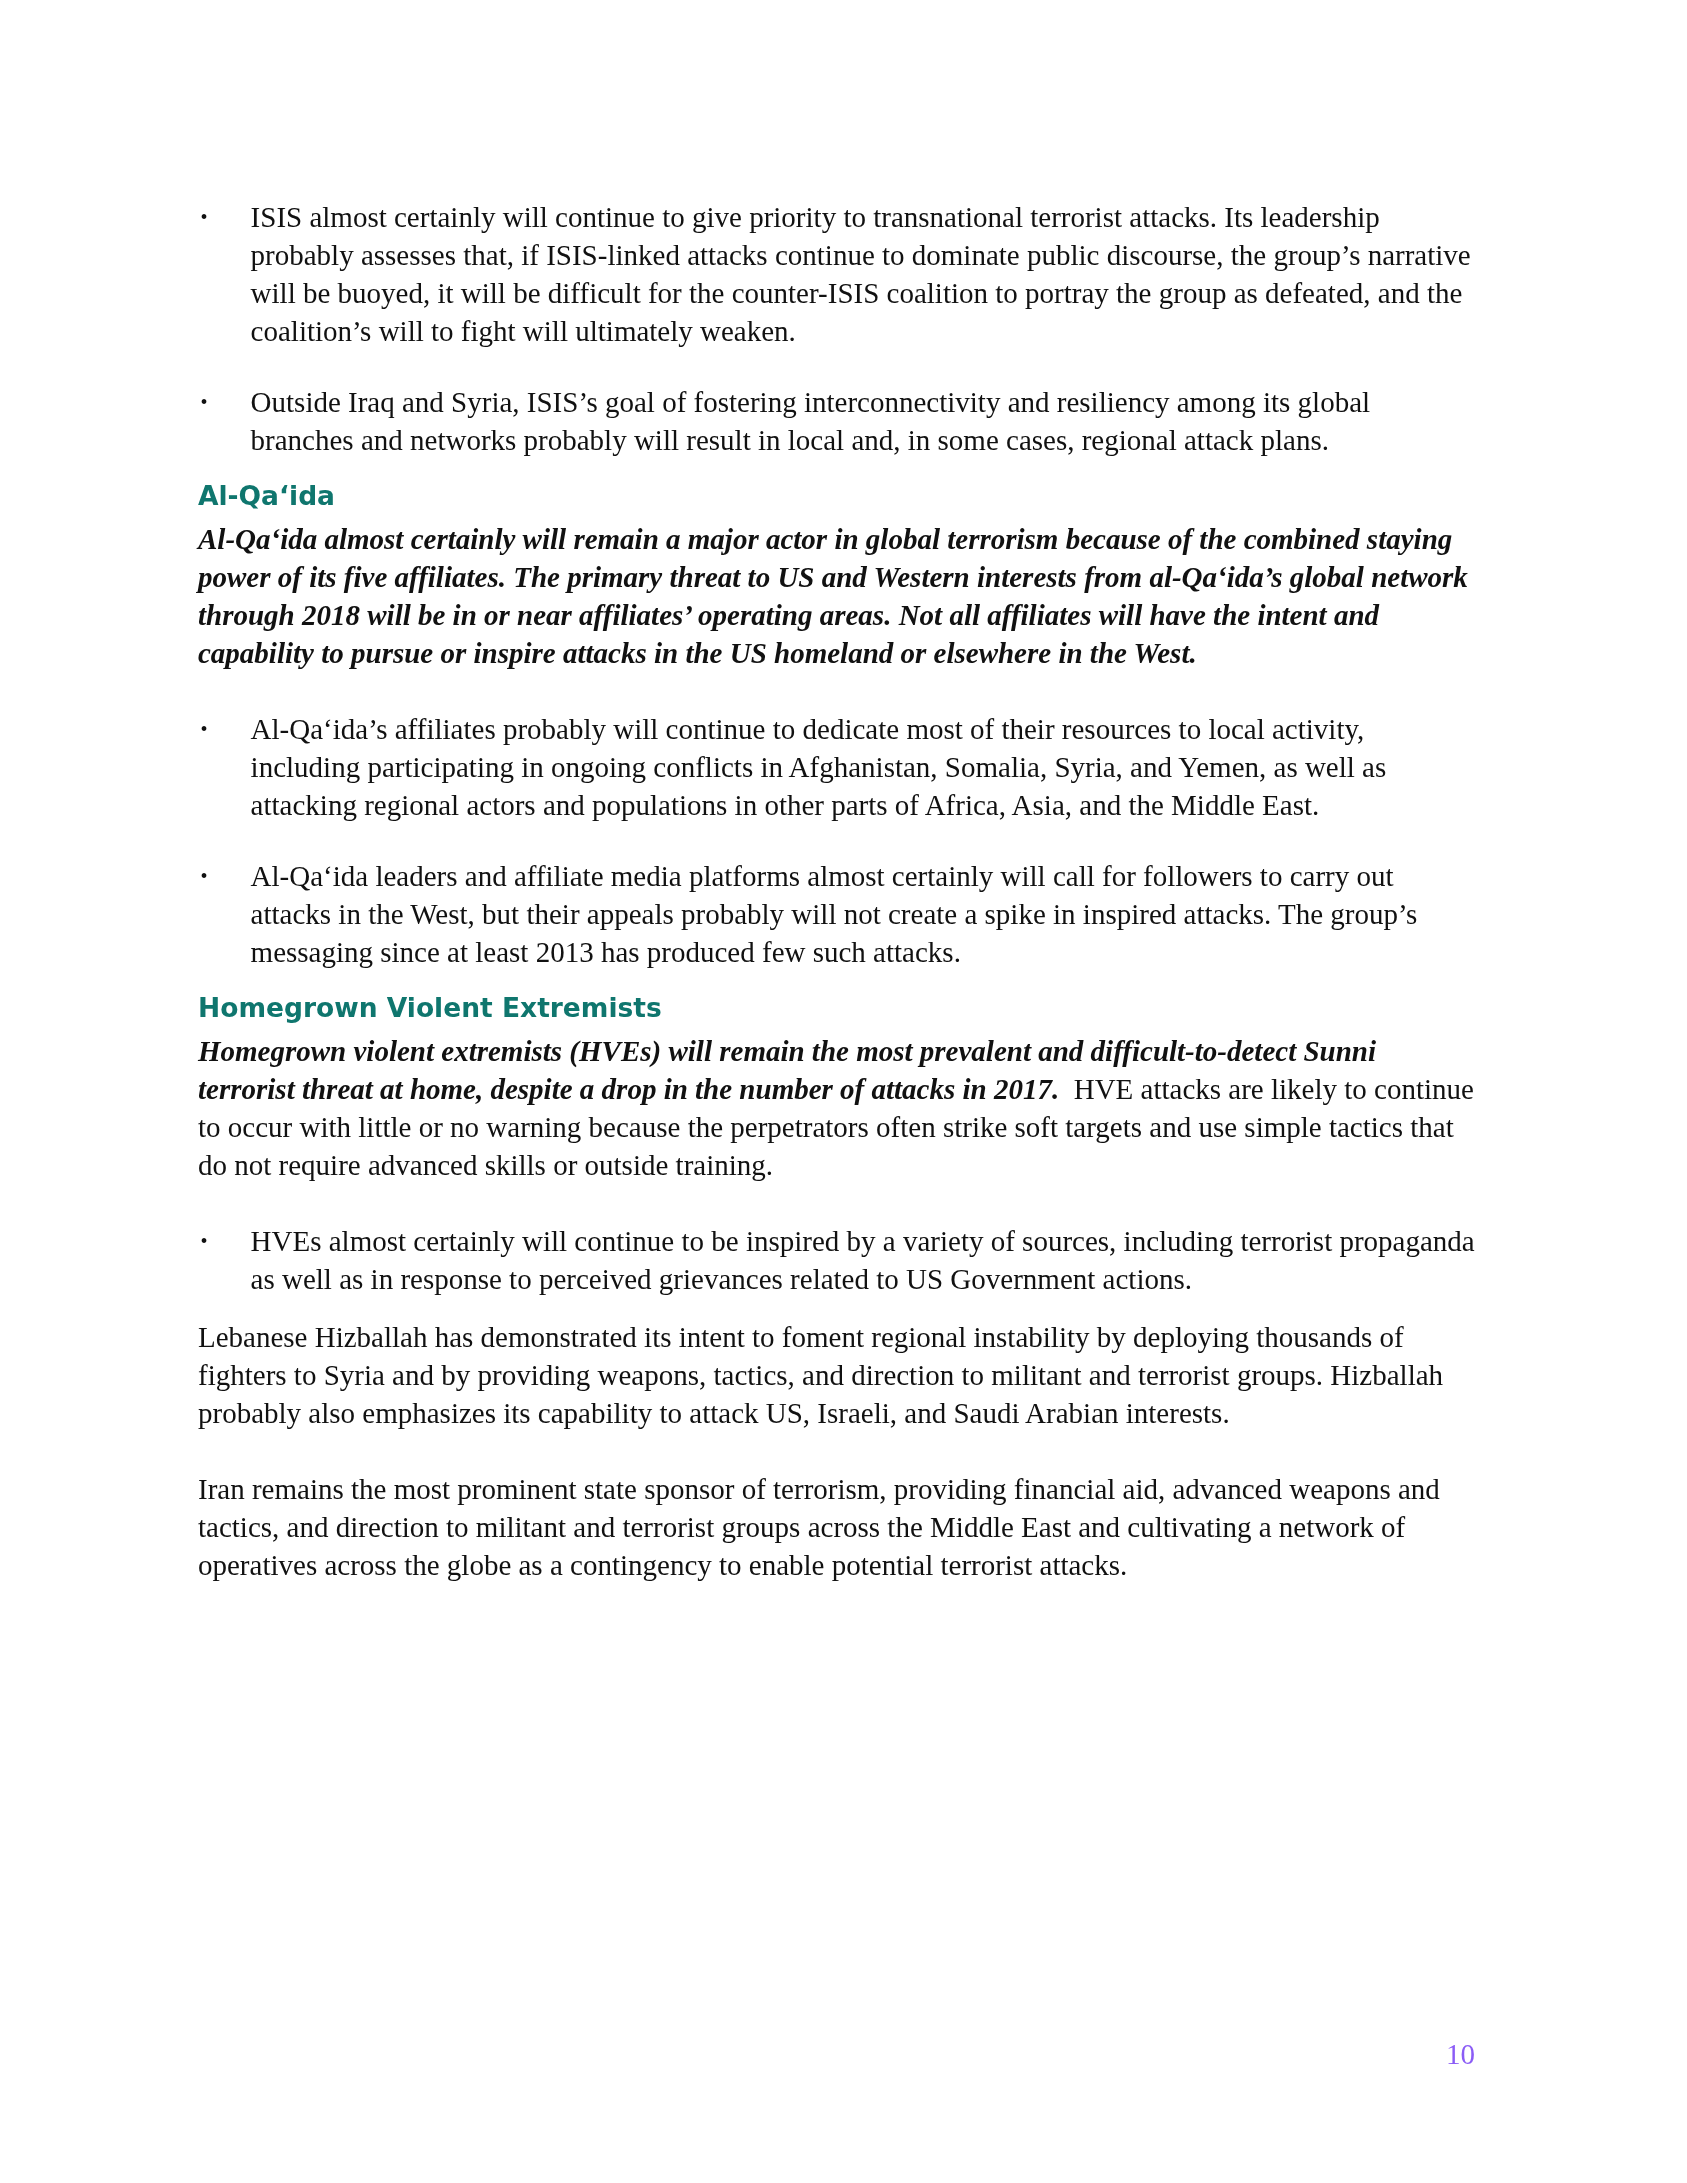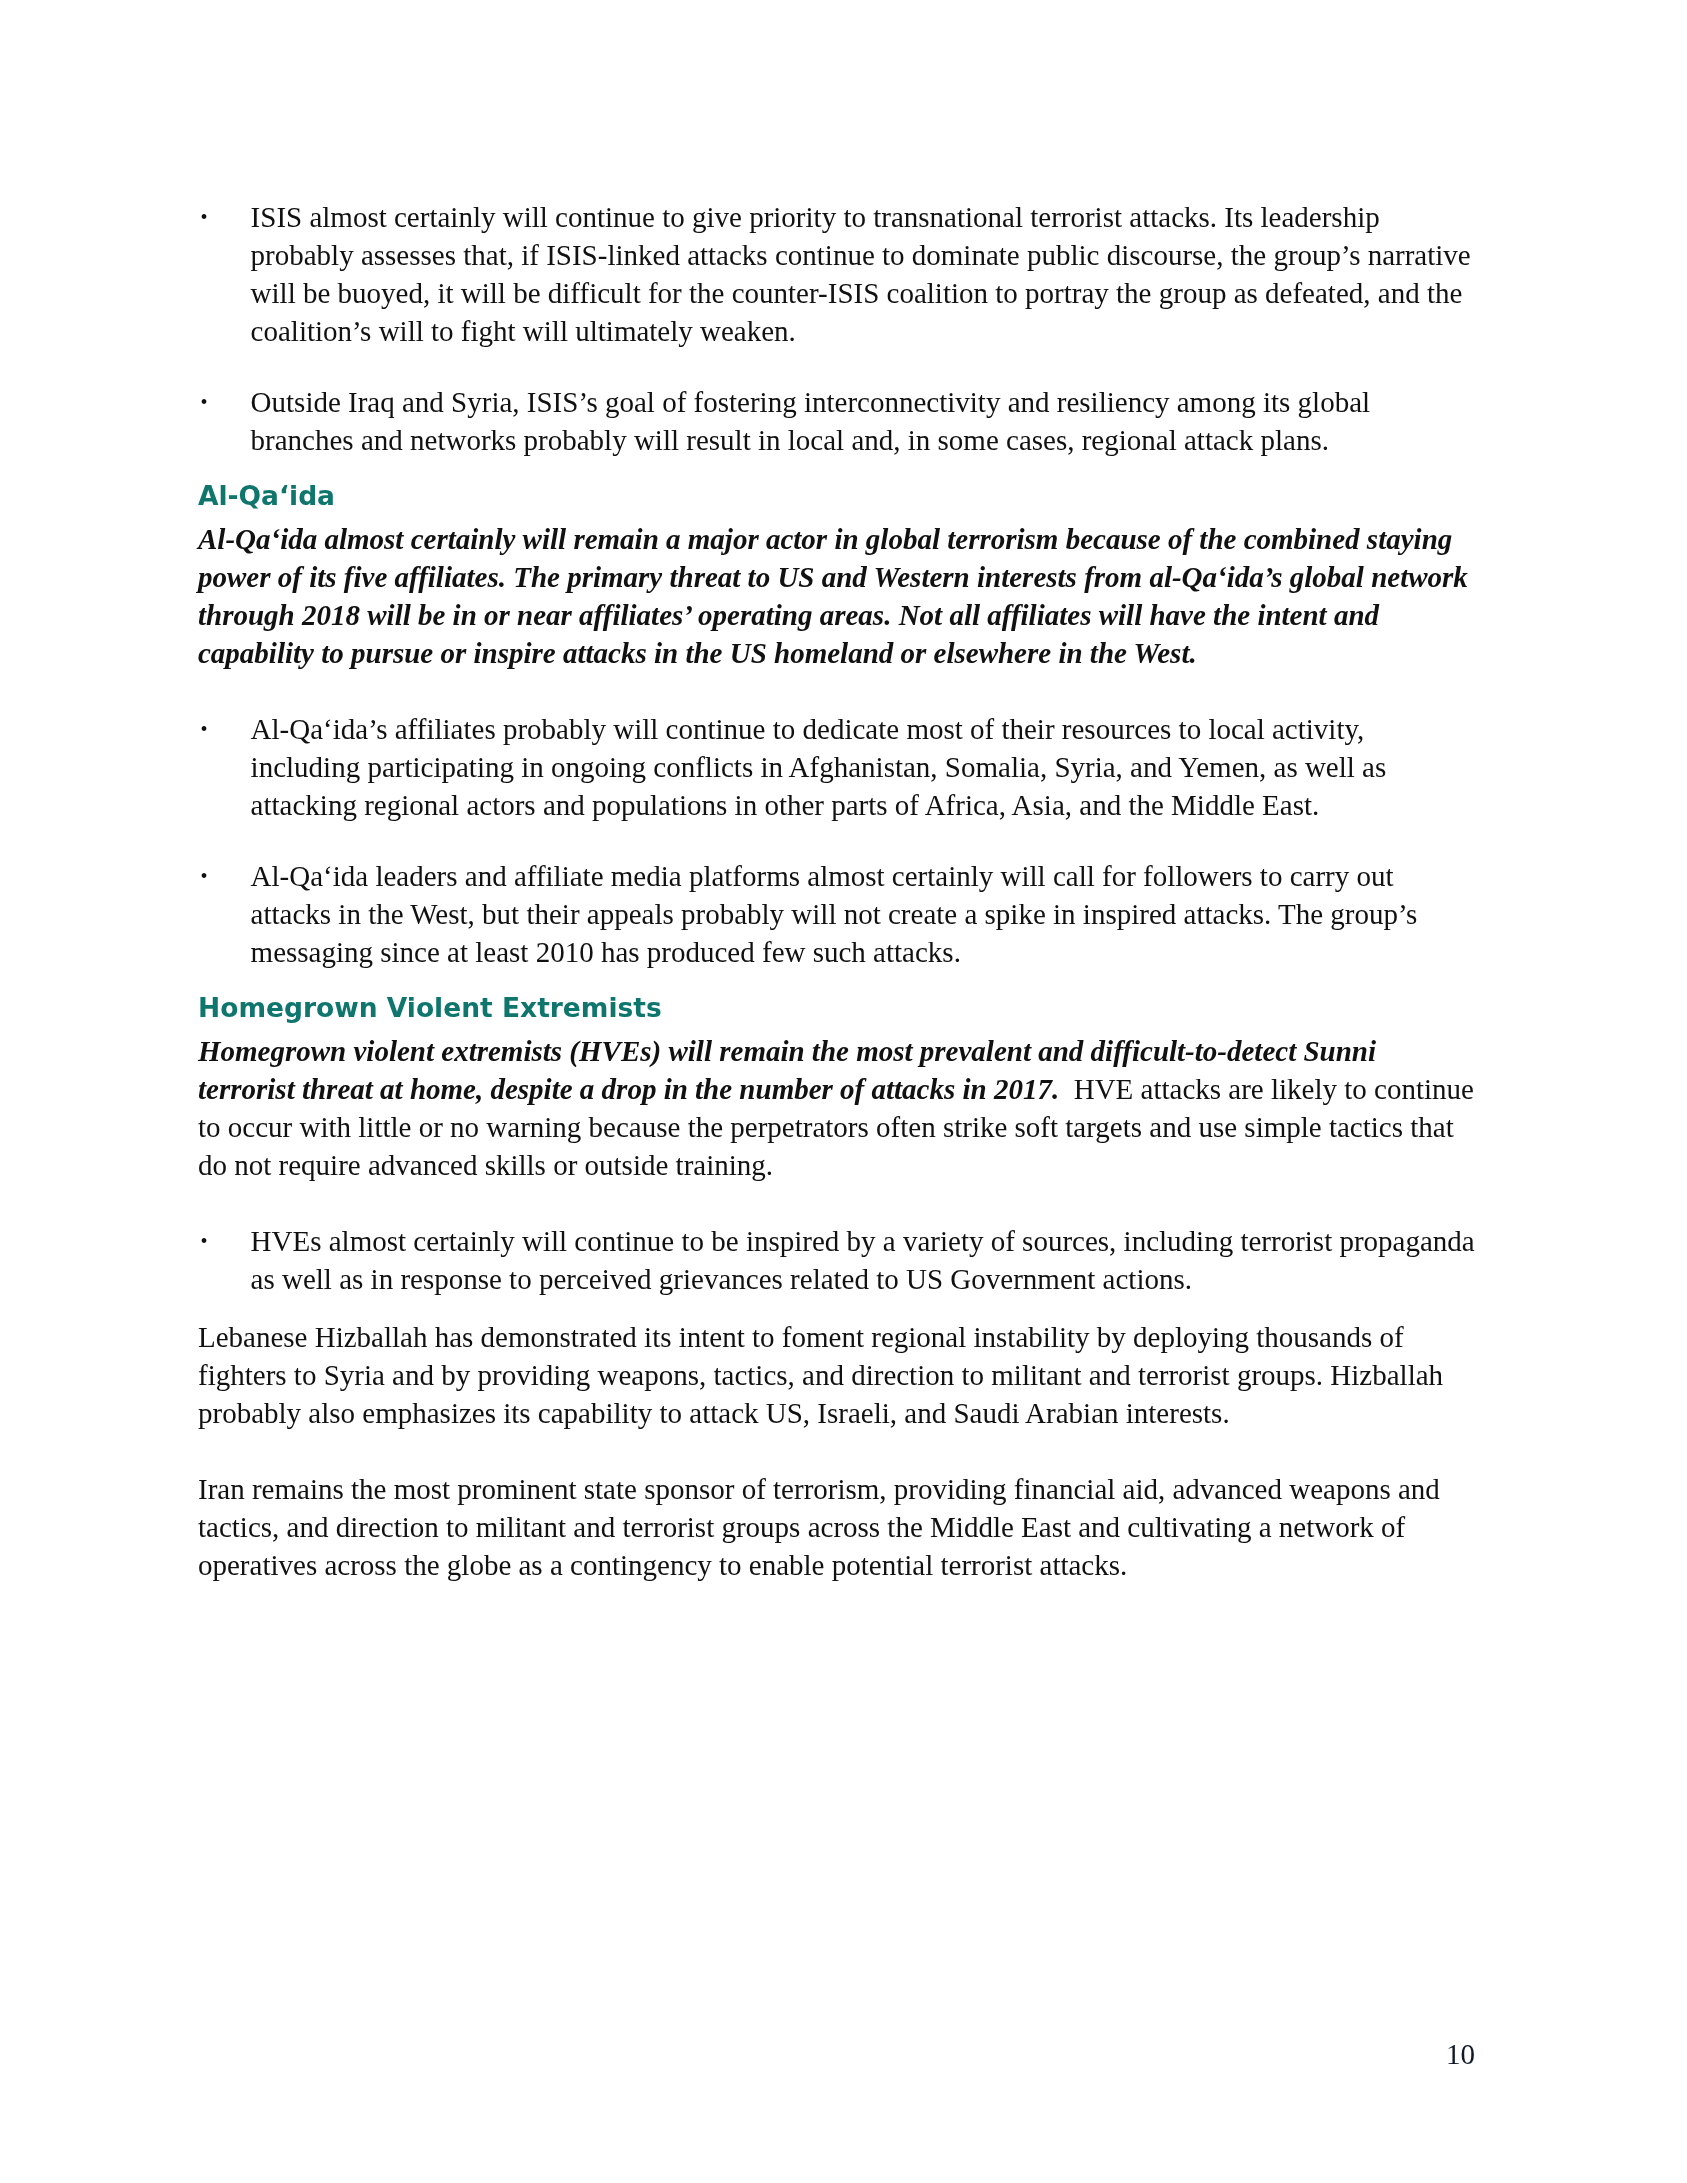--- a/index.html
+++ b/index.html
@@ -13,21 +13,21 @@
   .bullet .dot { width: 50px; flex: none; font-size: 20px; line-height: 38px; padding-left: 2.6px; }
   .bullet .txt { flex: 1; }
   h2 {
     font-family: "DejaVu Sans", "Liberation Sans", sans-serif; font-weight: bold;
     color: #0f766e; font-size: 26.5px; line-height: 33px; margin: 0 0 8px 0;
   }
   p { margin: 0 0 38px 0; }
   .lead { font-weight: bold; font-style: italic; }
   .pagenum {
     position: absolute; right: 212px; top: 2038px;
-    font-family: "Liberation Serif", serif; font-size: 29px; color: #0f172a;
+    font-family: "Liberation Serif", serif; font-size: 29px; color: #8b5cf6;
   }
 </style>
 </head>
 <body>
 
 <div class="page">
   <div class="bullet">
     <span class="dot">•</span>
     <span class="txt">ISIS almost certainly will continue to give priority to transnational terrorist attacks.  Its leadership probably assesses that, if ISIS-linked attacks continue to dominate public discourse, the group’s narrative will be buoyed, it will be difficult for the counter-ISIS coalition to portray the group as defeated, and the coalition’s will to fight will ultimately weaken.</span>
   </div>
@@ -37,21 +37,21 @@
   </div>
 
   <h2>Al-Qa‘ida</h2>
   <p class="lead">Al-Qa‘ida almost certainly will remain a major actor in global terrorism because of the combined staying power of its five affiliates.  The primary threat to US and Western interests from al-Qa‘ida’s global network through 2018 will be in or near affiliates’ operating areas.  Not all affiliates will have the intent and capability to pursue or inspire attacks in the US homeland or elsewhere in the West.</p>
   <div class="bullet">
     <span class="dot">•</span>
     <span class="txt">Al-Qa‘ida’s affiliates probably will continue to dedicate most of their resources to local activity, including participating in ongoing conflicts in Afghanistan, Somalia, Syria, and Yemen, as well as attacking regional actors and populations in other parts of Africa, Asia, and the Middle East.</span>
   </div>
   <div class="bullet" style="margin-bottom:20px">
     <span class="dot">•</span>
-    <span class="txt">Al-Qa‘ida leaders and affiliate media platforms almost certainly will call for followers to carry out attacks in the West, but their appeals probably will not create a spike in inspired attacks.  The group’s messaging since at least 2010 has produced few such attacks.</span>
+    <span class="txt">Al-Qa‘ida leaders and affiliate media platforms almost certainly will call for followers to carry out attacks in the West, but their appeals probably will not create a spike in inspired attacks.  The group’s messaging since at least 2013 has produced few such attacks.</span>
   </div>
 
   <h2>Homegrown Violent Extremists</h2>
   <p><span class="lead">Homegrown violent extremists (HVEs) will remain the most prevalent and difficult-to-detect Sunni terrorist threat at home, despite a drop in the number of attacks in 2017.</span><span style="white-space:pre-wrap">  HVE attacks are likely to continue to occur with little or no warning because the perpetrators often strike soft targets and use simple tactics that do not require advanced skills or outside training.</span></p>
   <div class="bullet" style="margin-bottom:20px">
     <span class="dot">•</span>
     <span class="txt">HVEs almost certainly will continue to be inspired by a variety of sources, including terrorist propaganda as well as in response to perceived grievances related to US Government actions.</span>
   </div>
 
   <p>Lebanese Hizballah has demonstrated its intent to foment regional instability by deploying thousands of fighters to Syria and by providing weapons, tactics, and direction to militant and terrorist groups.  Hizballah probably also emphasizes its capability to attack US, Israeli, and Saudi Arabian interests.</p>

